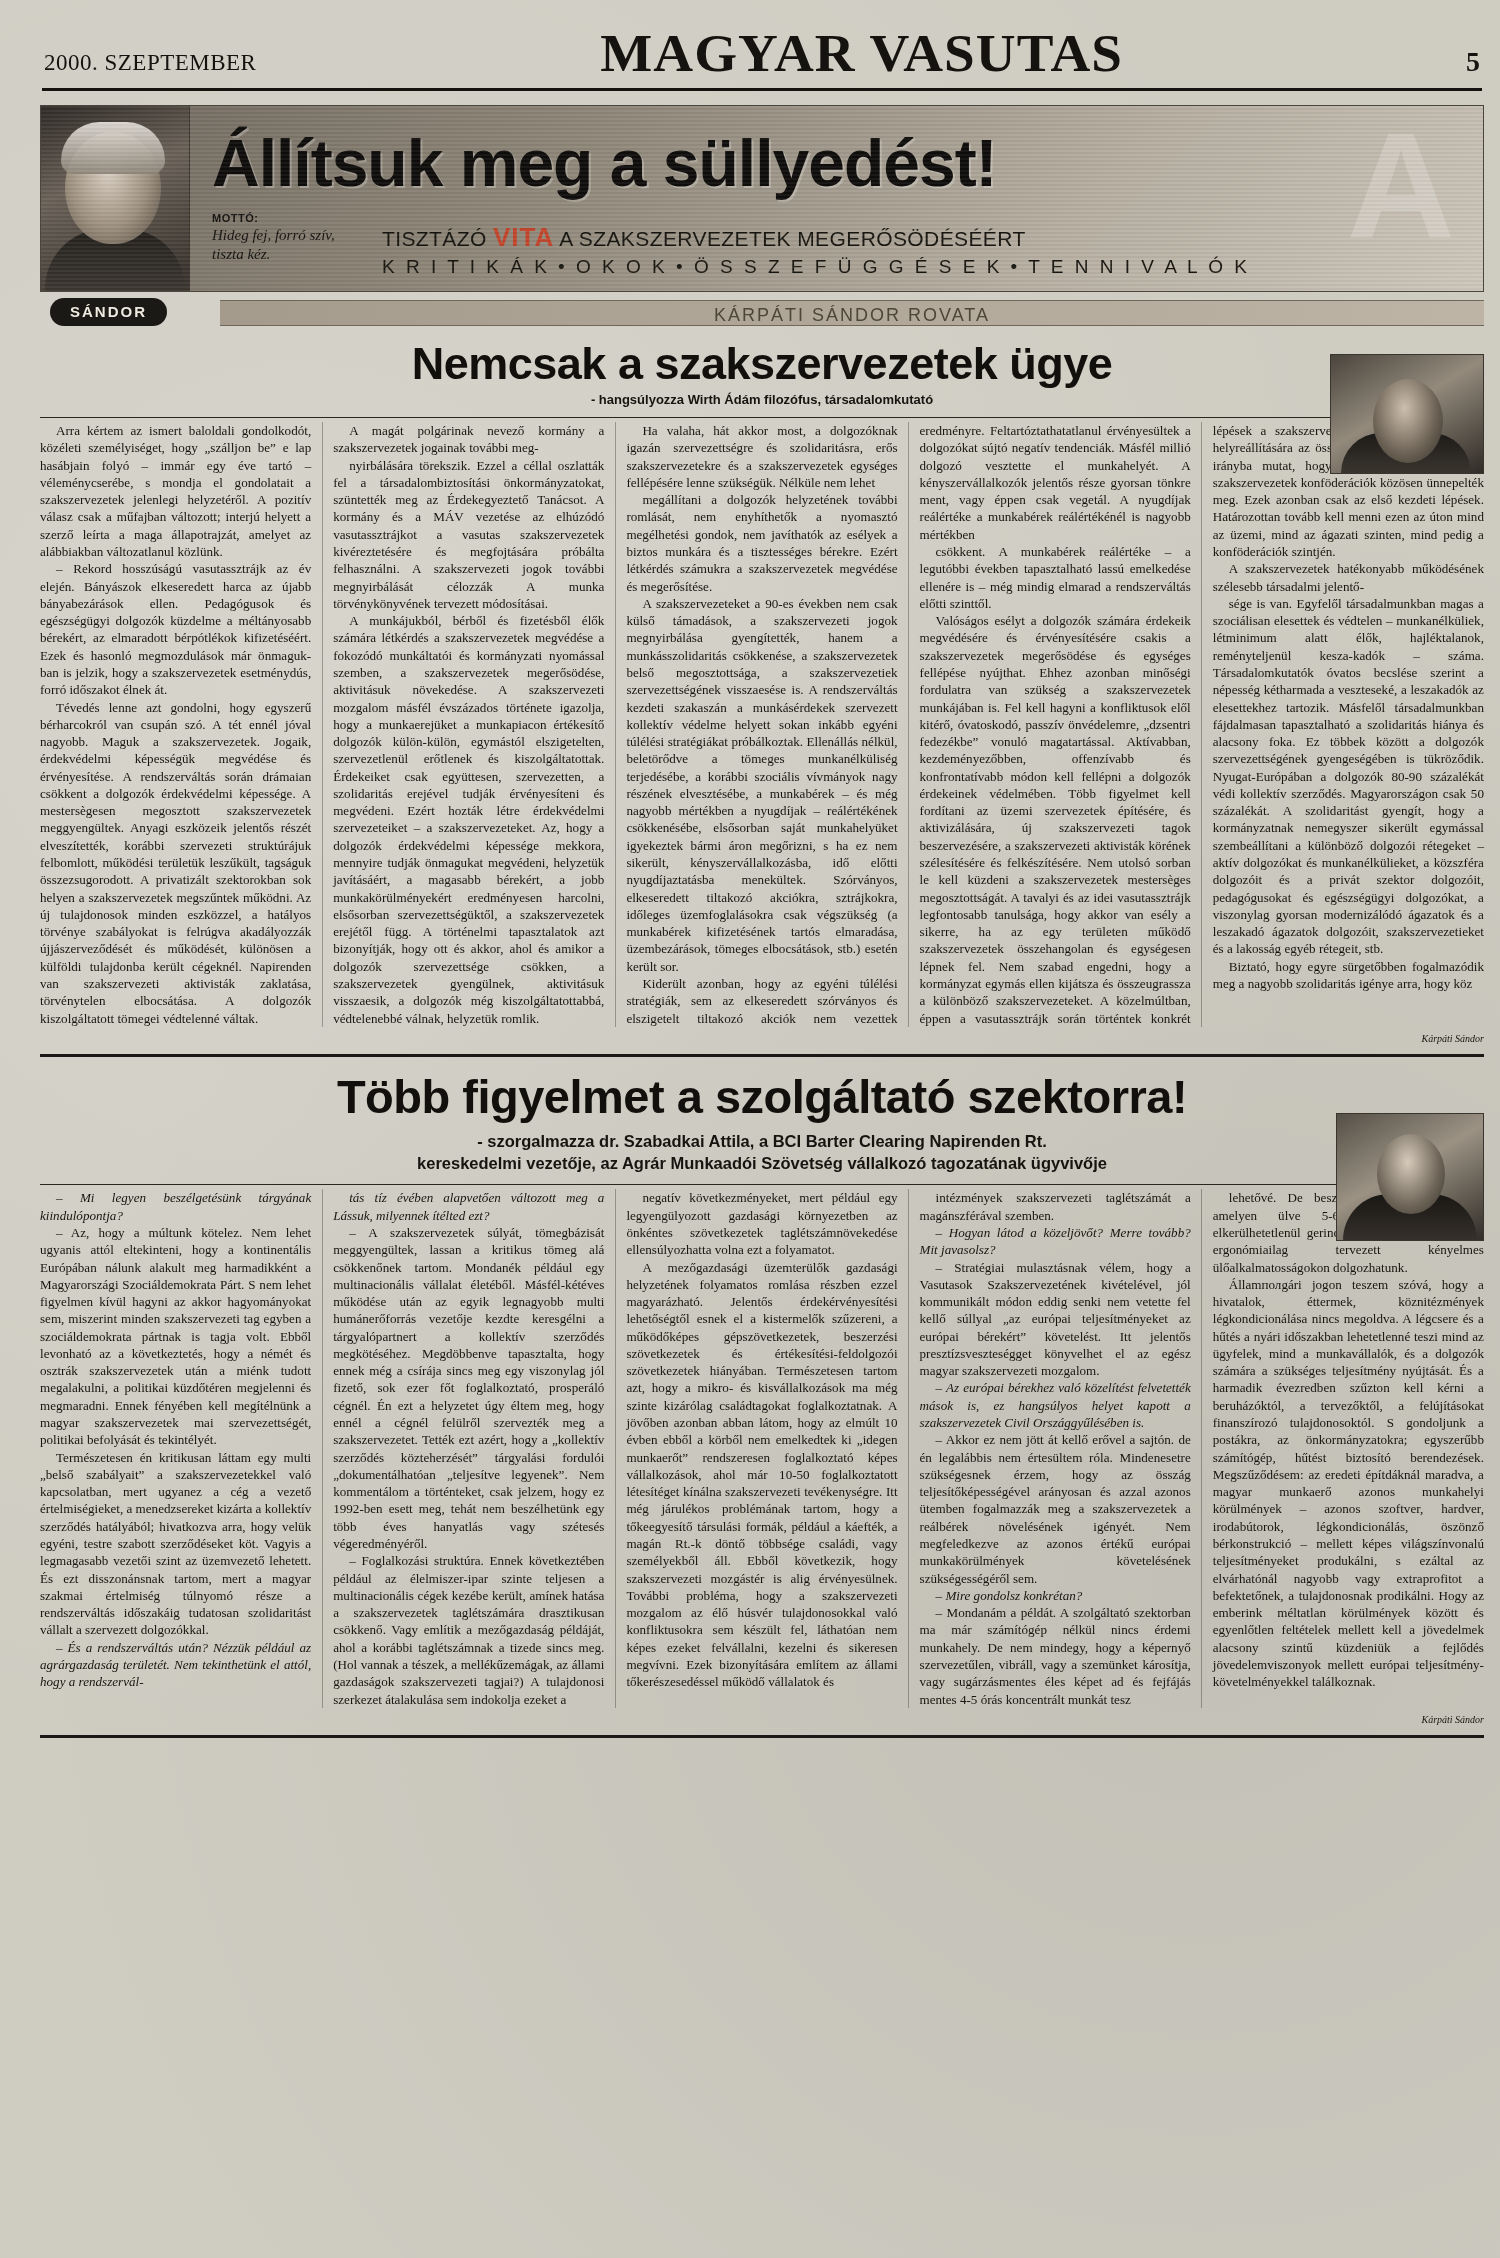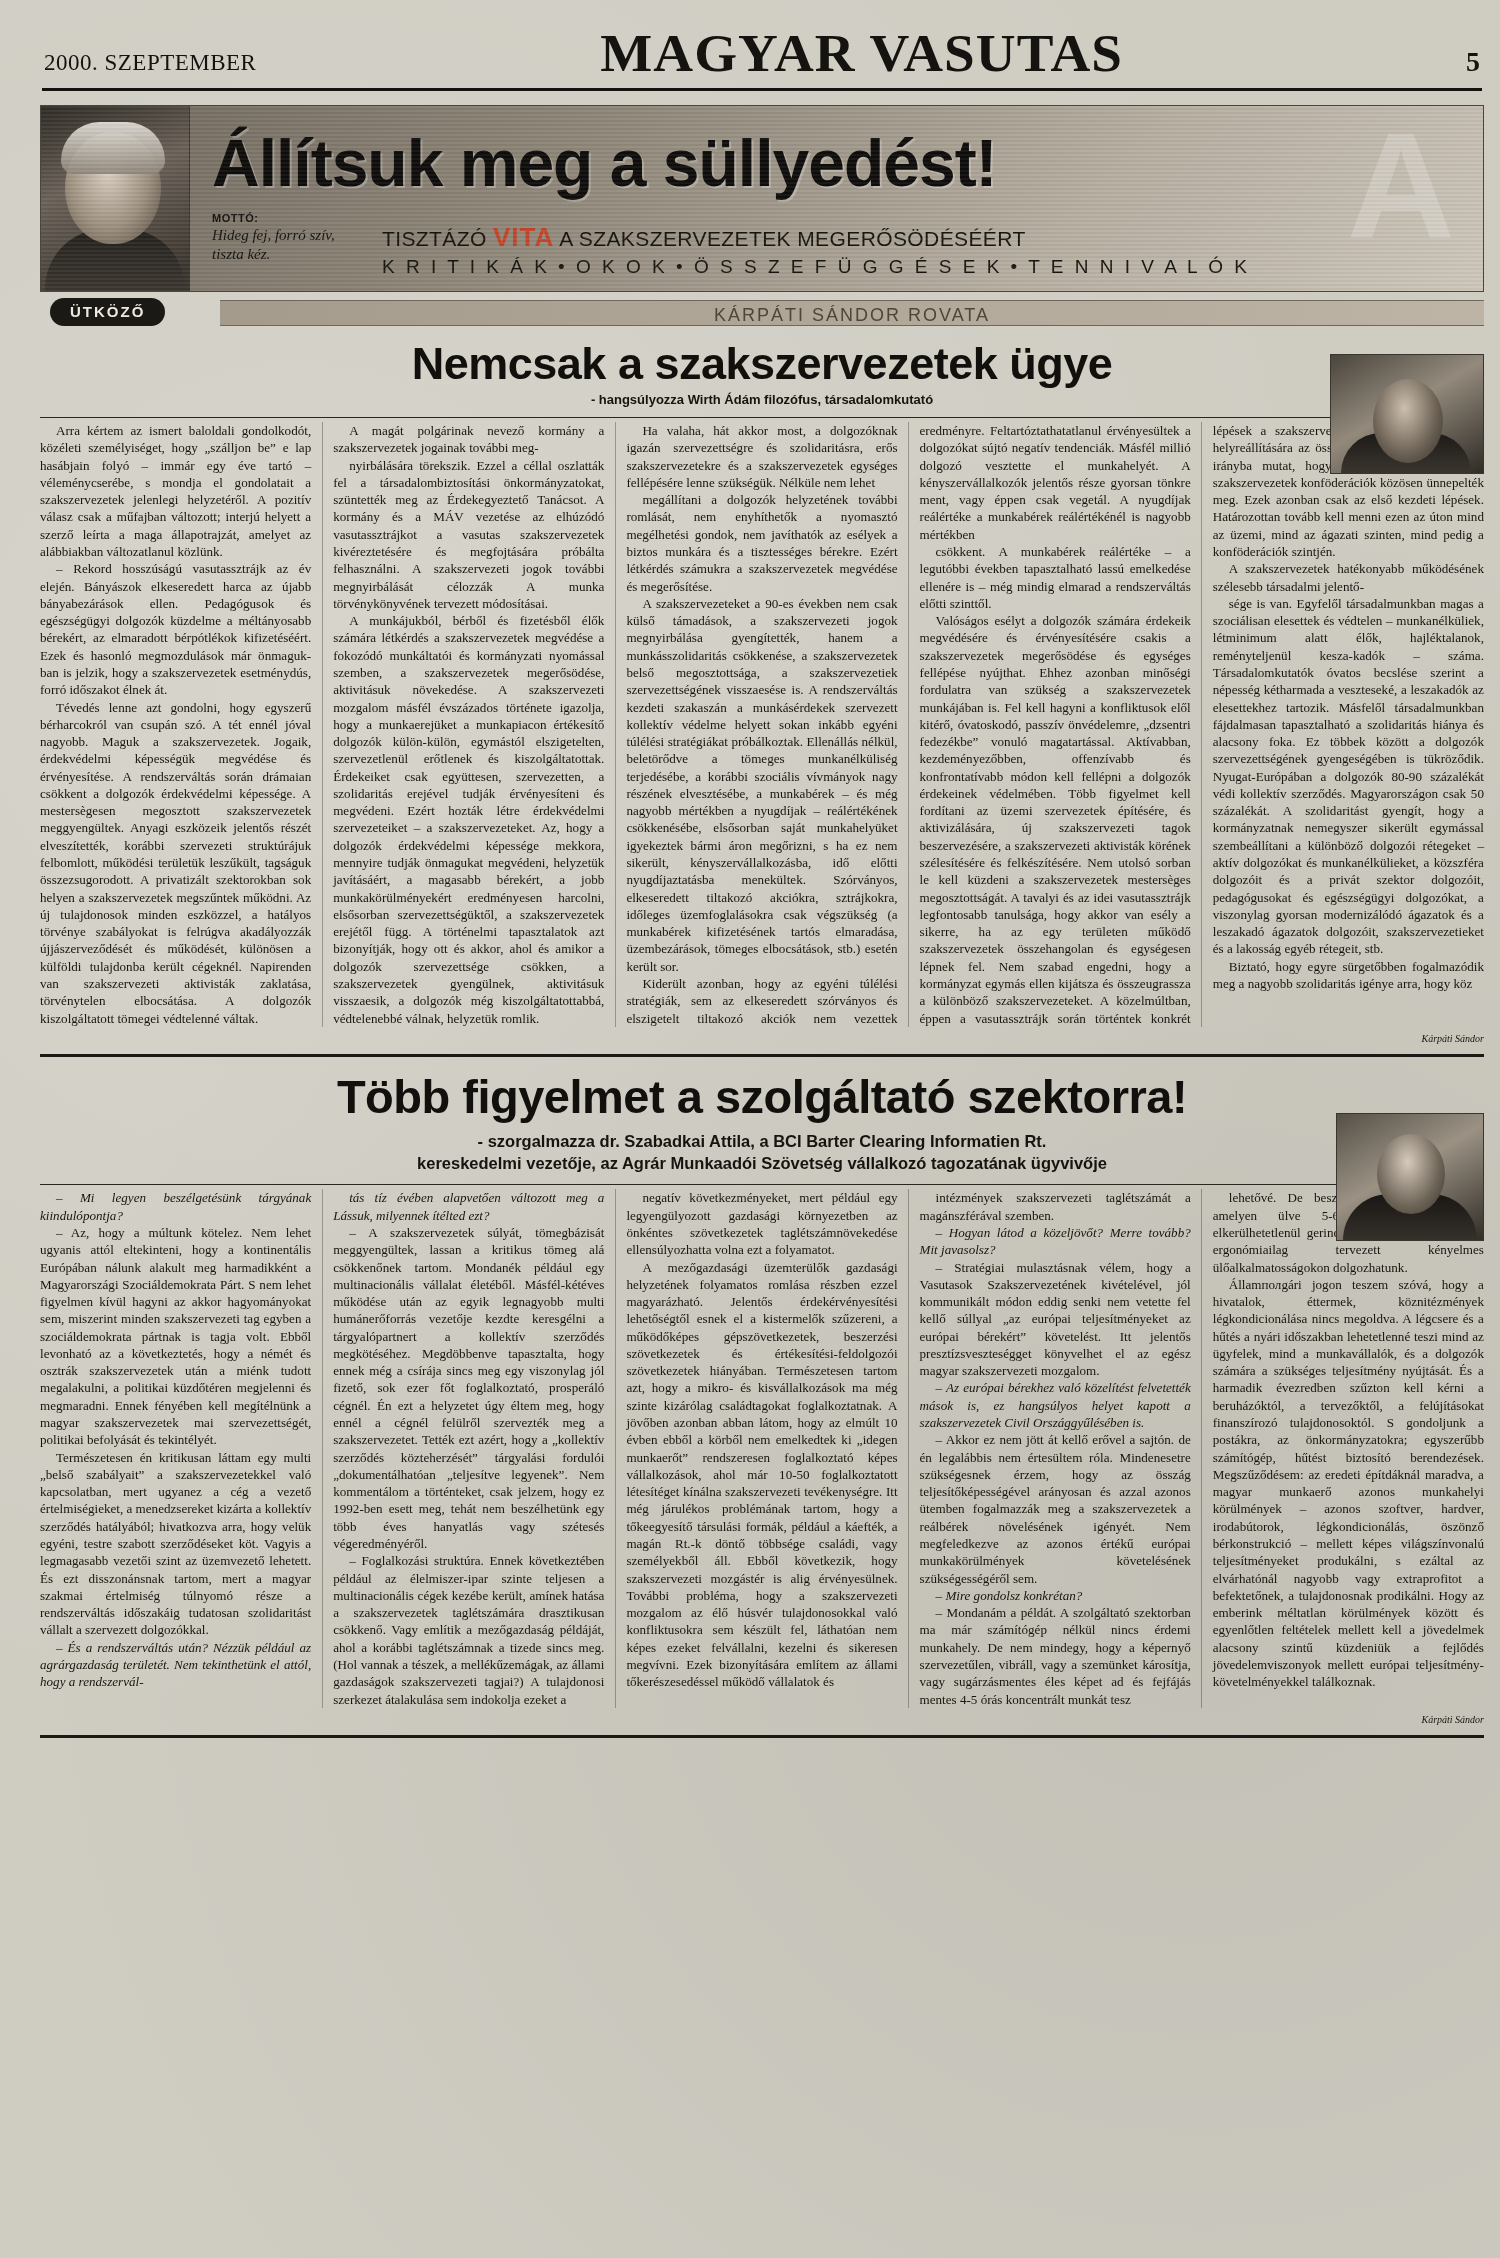--- a/index.html
+++ b/index.html
@@ -177,21 +177,21 @@
         <span>TISZTÁZÓ </span><span class="vita">VITA</span><span> A SZAKSZERVEZETEK MEGERŐSÖDÉSÉÉRT</span>
       </div>
       <div class="subline2">K R I T I K Á K   •   O K O K   •   Ö S S Z E F Ü G G É S E K   •   T E N N I V A L Ó K</div>
     </div>
   </div>
 
   <div class="utkozo-row">
     <div class="rovatbar">
       <div class="rovat-label">KÁRPÁTI SÁNDOR ROVATA</div>
     </div>
-    <div class="utkozo">ÜTKÖZŐ</div>
+    <div class="utkozo">SÁNDOR</div>
   </div>
 
   <div class="art1">
     <div class="photo-box">
       <div class="s"></div>
         <div class="f"></div>
     </div>
     <div class="art1-head">Nemcsak a szakszervezetek ügye</div>
     <div class="art1-sub">- hangsúlyozza Wirth Ádám filozófus, társadalomkutató</div>
     <div class="rule-thin"></div>
@@ -215,21 +215,21 @@
     <div class="sig">Kárpáti Sándor</div>
   </div>
 
   <div class="art2">
     <div class="photo-box2">
       <div class="s"></div>
         <div class="f"></div>
     </div>
     <div class="art2-head">Több figyelmet a szolgáltató szektorra!</div>
     <div class="art2-sub">
-      <div>- szorgalmazza dr. Szabadkai Attila, a BCI Barter Clearing Informatien Rt.</div>
+      <div>- szorgalmazza dr. Szabadkai Attila, a BCI Barter Clearing Napirenden Rt.</div>
       <div>kereskedelmi vezetője, az Agrár Munkaadói Szövetség vállalkozó tagozatának ügyvivője</div>
     </div>
     <div class="rule-thin"></div>
     <div class="cols5">
       <p class="em">– Mi legyen beszélgetésünk tárgyának kiindulópontja?</p>
       <p>– Az, hogy a múltunk kötelez. Nem lehet ugyanis attól eltekinteni, hogy a kontinentális Európában nálunk alakult meg harmadikként a Magyarországi Szociáldemokrata Párt. S nem lehet figyelmen kívül hagyni az akkor hagyományokat sem, miszerint minden szakszervezeti tag egyben a szociáldemokrata pártnak is tagja volt. Ebből levonható az a következtetés, hogy a némét és osztrák szakszervezetek után a miénk tudott megalakulni, a politikai küzdőtéren megjelenni és megmaradni. Ennek fényében kell megítélnünk a magyar szakszervezetek mai szervezettségét, politikai befolyását és tekintélyét.</p>
       <p>Természetesen én kritikusan láttam egy multi „belső szabályait” a szakszervezetekkel való kapcsolatban, mert ugyanez a cég a vezető értelmiségieket, a menedzsereket kizárta a kollektív szerződés hatályából; hivatkozva arra, hogy velük egyéni, testre szabott szerződéseket köt. Vagyis a legmagasabb vezetői szint az üzemvezető lehetett. És ezt disszonánsnak tartom, mert a magyar szakmai értelmiség túlnyomó része a rendszerváltás időszakáig tudatosan szolidaritást vállalt a szervezett dolgozókkal.</p>
       <p class="em">– És a rendszerváltás után? Nézzük például az agrárgazdaság területét. Nem tekinthetünk el attól, hogy a rendszervál-</p>
       <p class="em">tás tíz évében alapvetően változott meg a Lássuk, milyennek ítélted ezt?</p>
       <p>– A szakszervezetek súlyát, tömegbázisát meggyengültek, lassan a kritikus tömeg alá csökkenőnek tartom. Mondanék például egy multinacionális vállalat életéből. Másfél-kétéves működése után az egyik legnagyobb multi humánerőforrás vezetője kezdte keresgélni a tárgyalópartnert a kollektív szerződés megkötéséhez. Megdöbbenve tapasztalta, hogy ennek még a csírája sincs meg egy viszonylag jól fizető, sok ezer főt foglalkoztató, prosperáló cégnél. Én ezt a helyzetet úgy éltem meg, hogy ennél a cégnél felülről szervezték meg a szakszervezetet. Tették ezt azért, hogy a „kollektív szerződés közteherzését” tárgyalási fordulói „dokumentálhatóan „teljesítve legyenek”. Nem kommentálom a történteket, csak jelzem, hogy ez 1992-ben esett meg, tehát nem beszélhetünk egy több éves hanyatlás vagy szétesés végeredményéről.</p>

